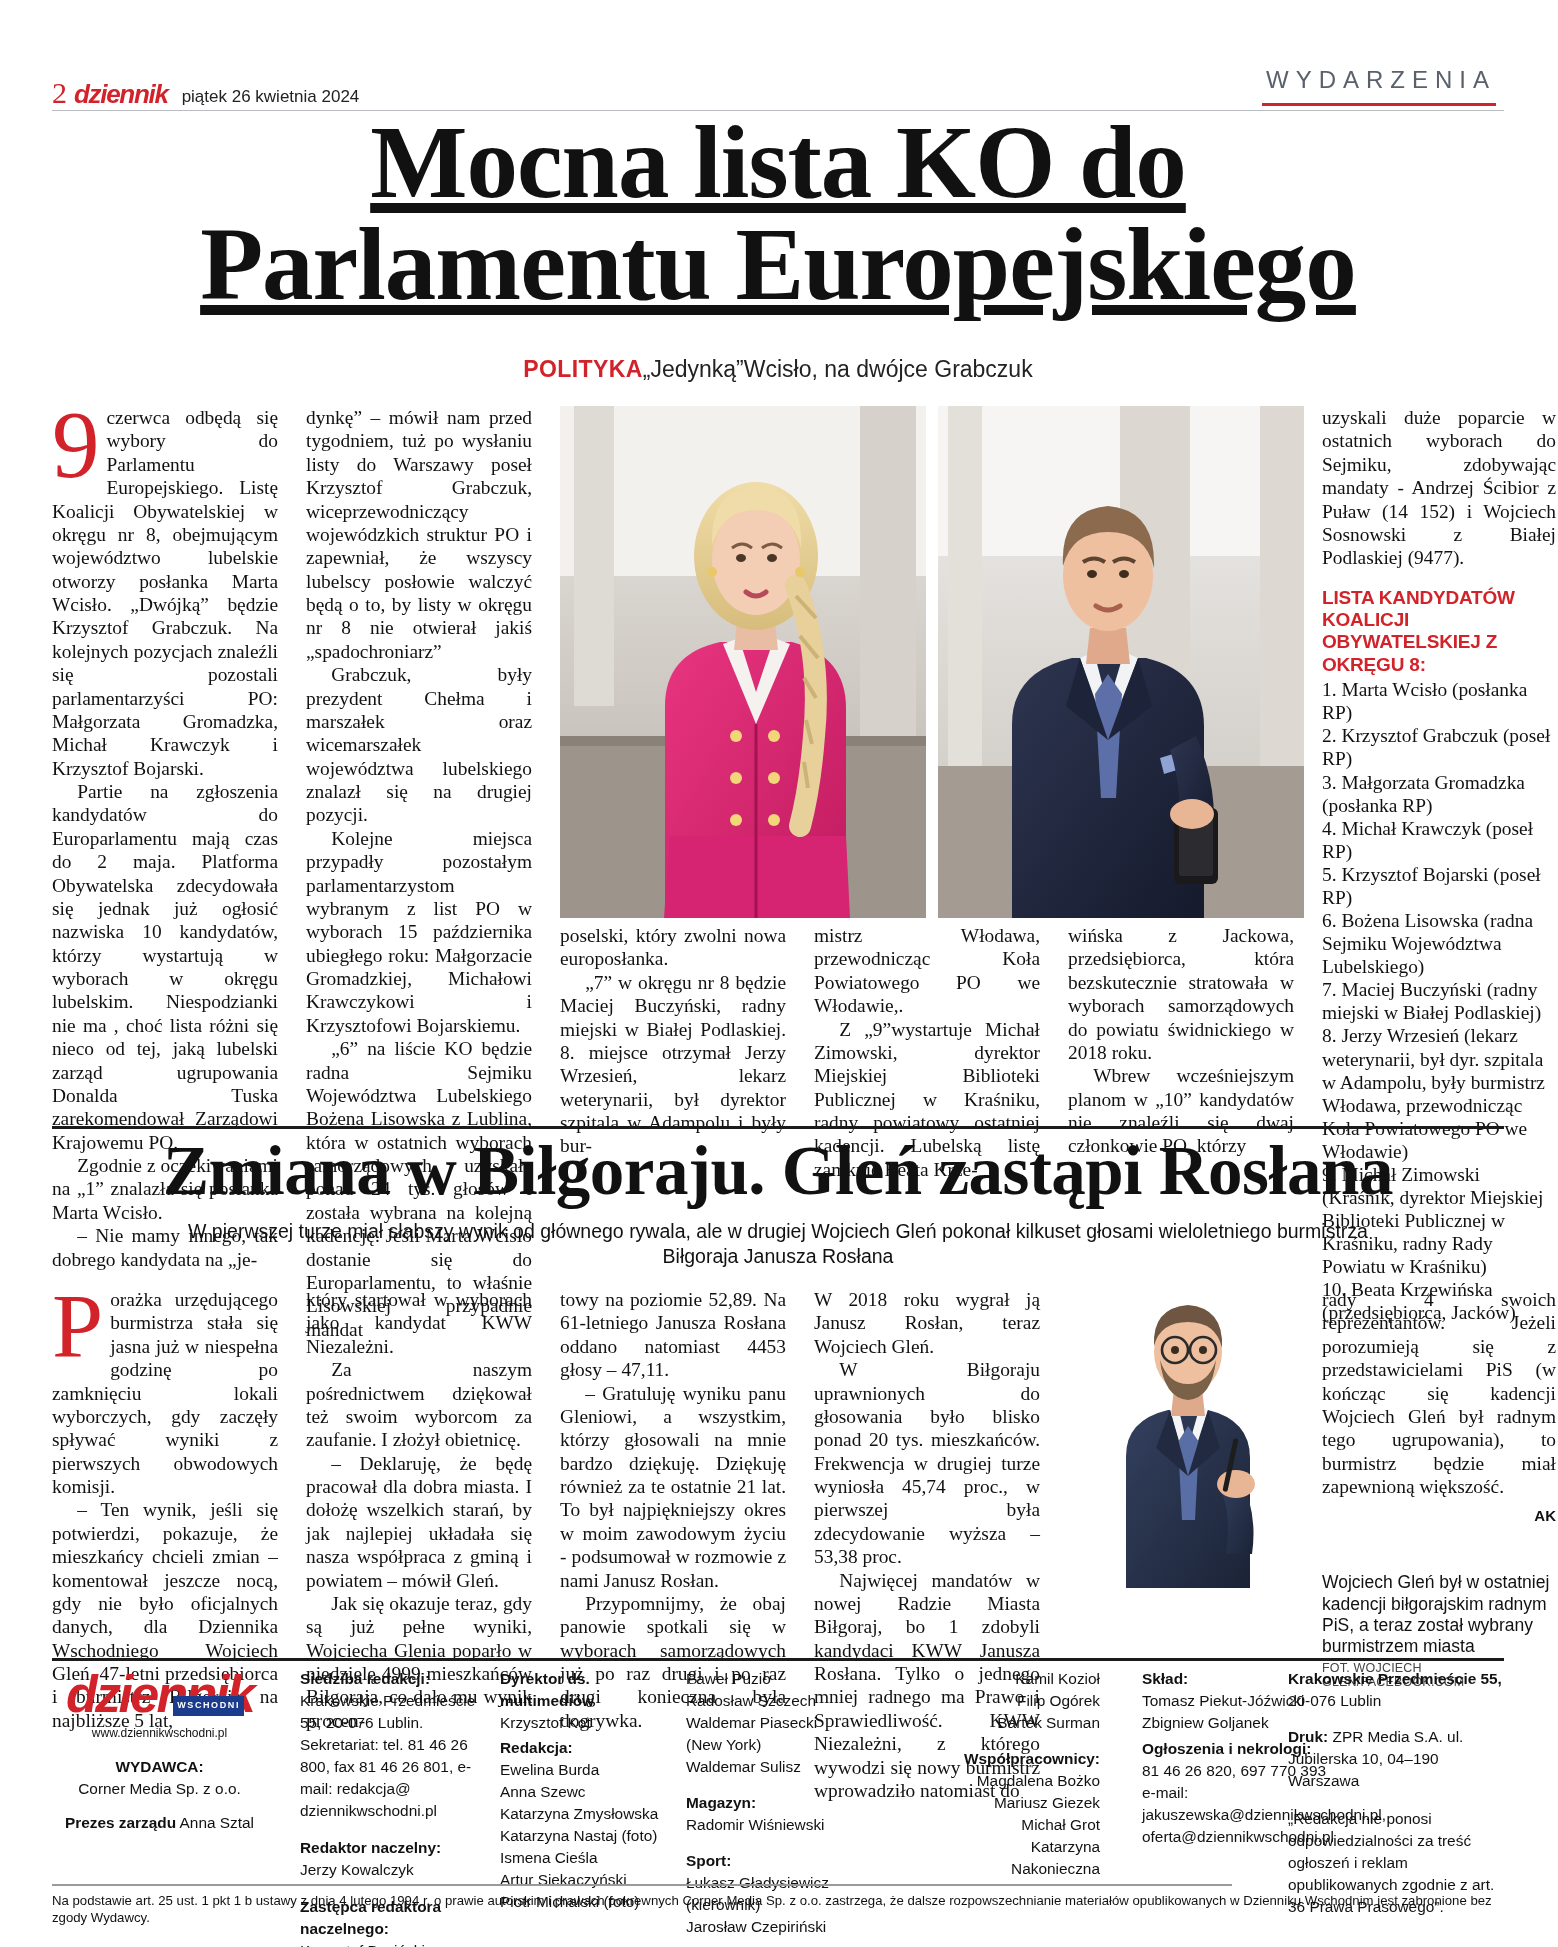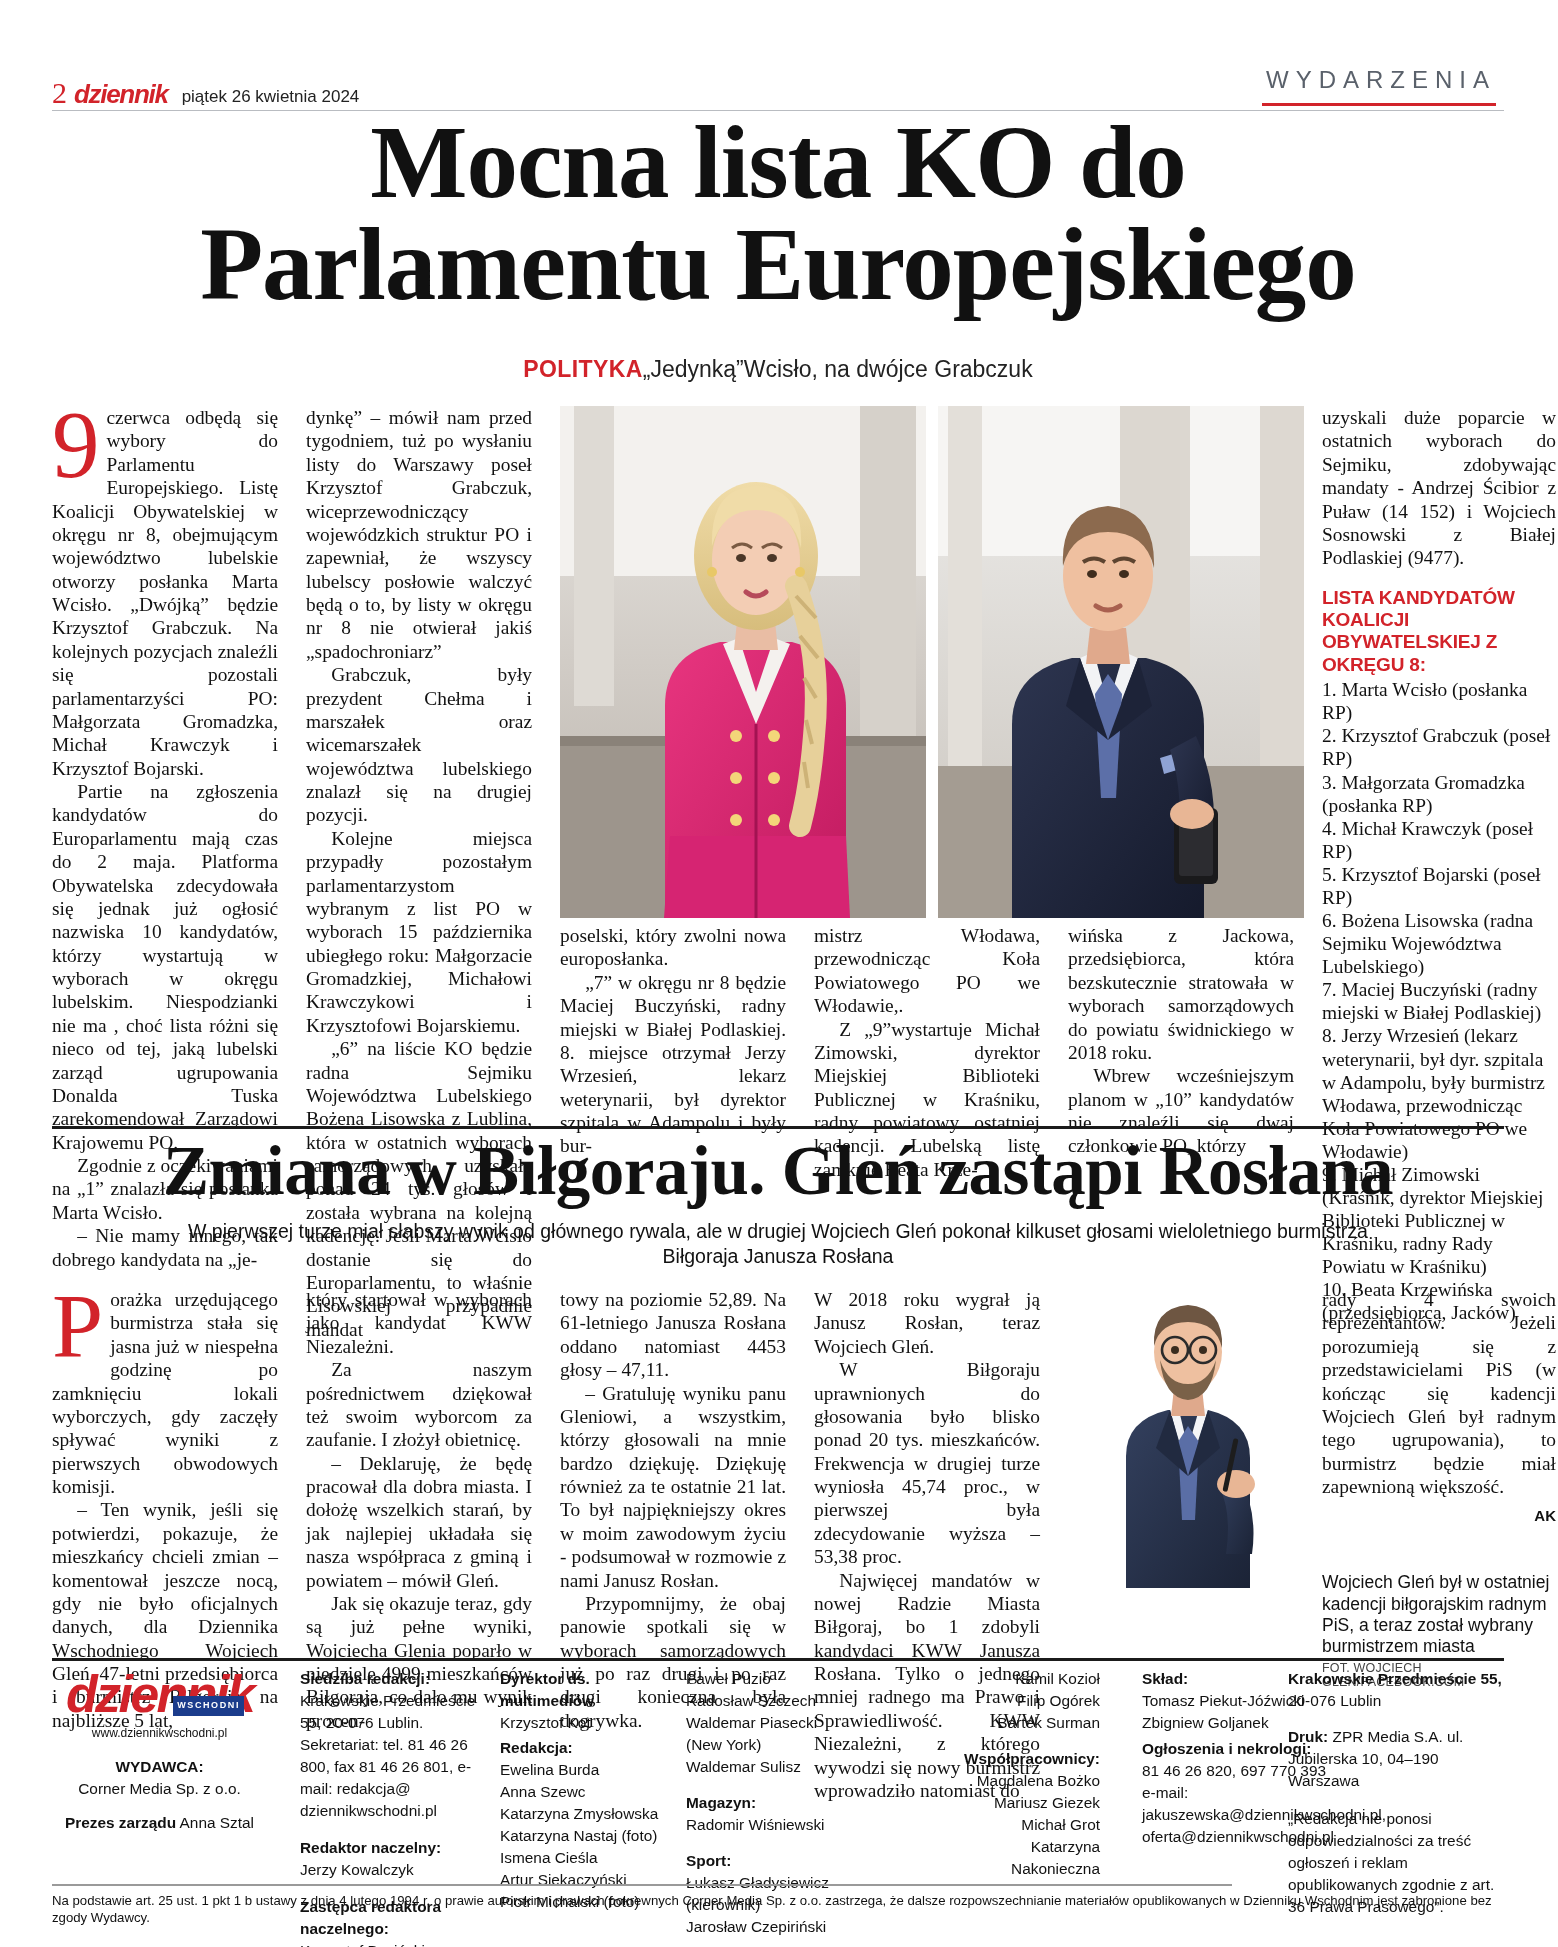--- a/index.html
+++ b/index.html
@@ -45,20 +45,21 @@
 
   
   .headline1{
     position:absolute;left:52px;top:112px;width:1452px;
     text-align:center;
     font-family:"Liberation Serif",serif;
     font-weight:bold;
     font-size:103px;line-height:0.99;
     letter-spacing:-1px;
     color:#111;
+    text-decoration:underline;
   }
   .kicker1{
     position:absolute;left:52px;top:356px;width:1452px;text-align:center;
     font-family:"Liberation Sans",sans-serif;font-size:23px;color:#222;
   }
   .kicker1 .tag{color:#d2232a;font-weight:bold;letter-spacing:0.4px;}
 
   
   .a1{position:absolute;left:52px;top:406px;width:1452px;height:710px;}
   .col{position:absolute;top:0;width:226px;}

